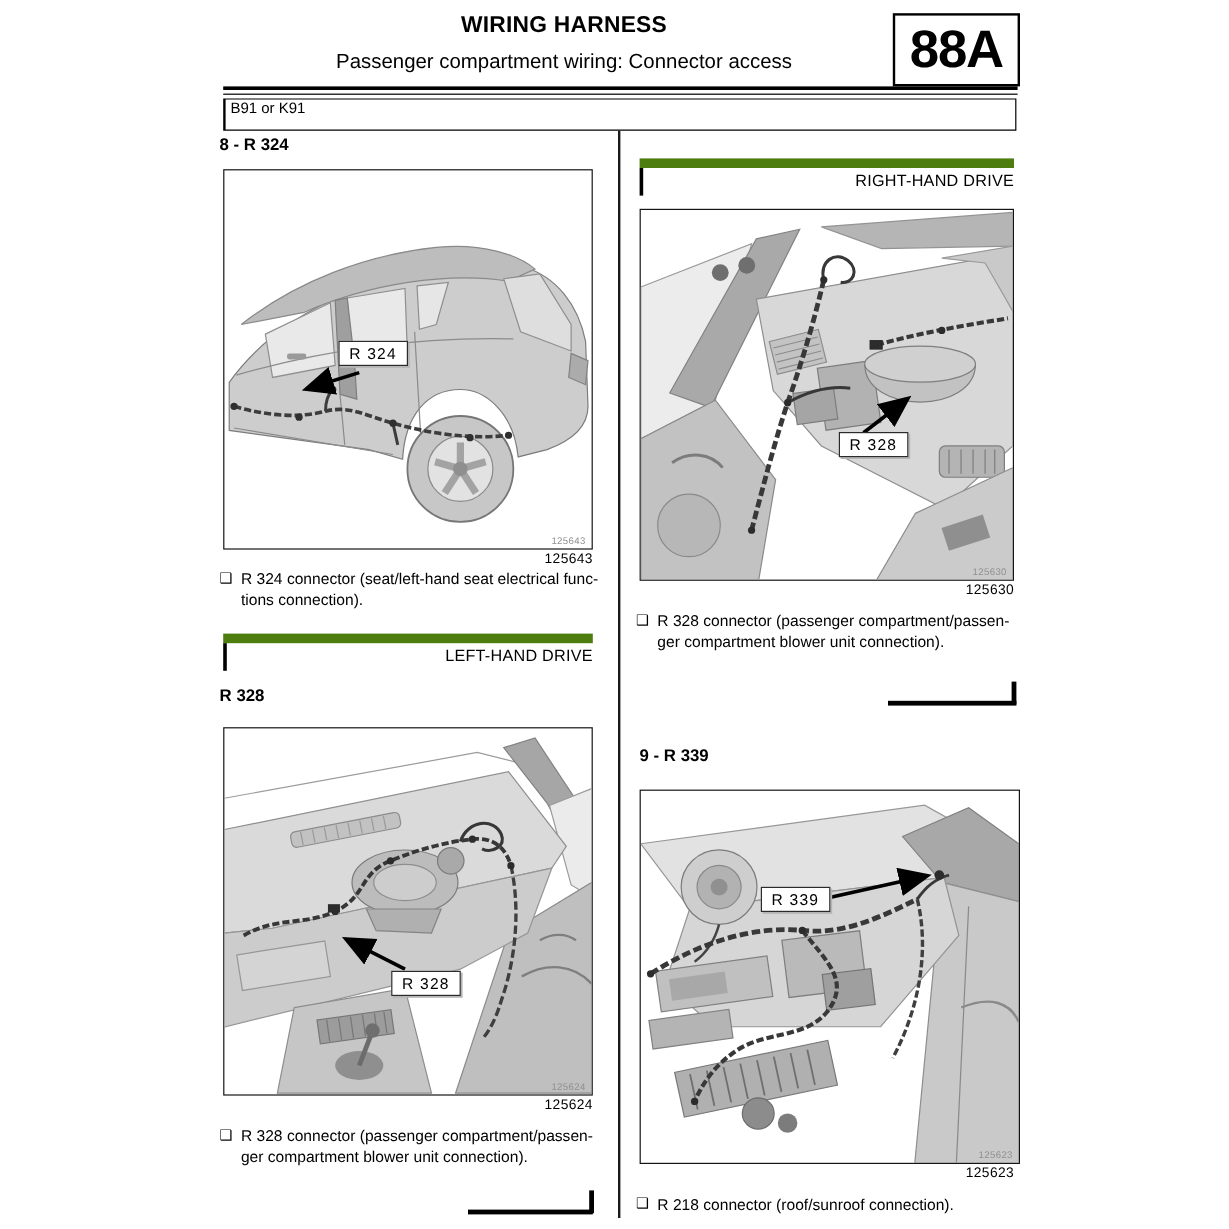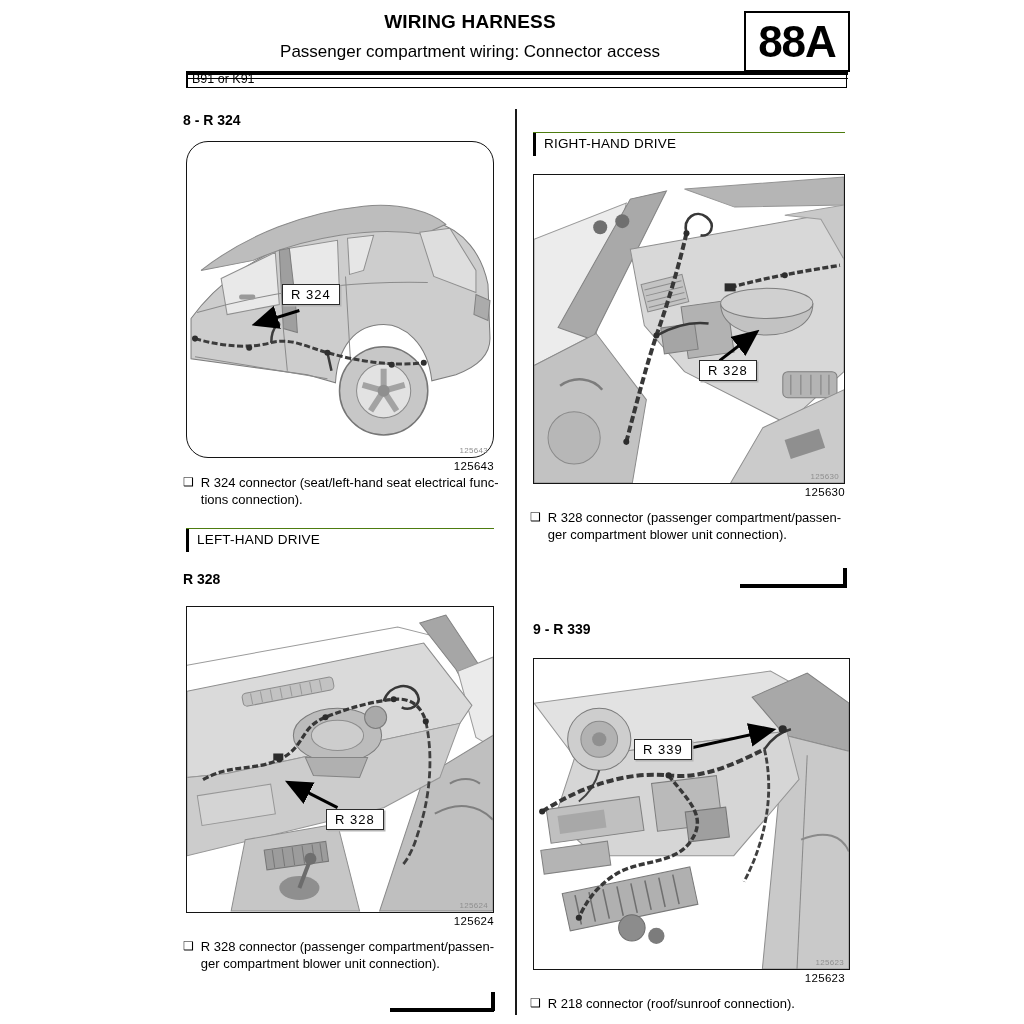--- a/index.html
+++ b/index.html
@@ -7,25 +7,25 @@
     position:relative;width:1024px;height:1024px;background:#ffffff;
     font-family:"Liberation Sans",sans-serif;color:#000;overflow:hidden;padding-left:31px;
   }
   .abs{position:absolute;}
   .title{left:150px;top:11px;width:640px;text-align:center;font-size:19px;font-weight:bold;letter-spacing:.2px;}
   .subtitle{left:150px;top:42px;width:640px;text-align:center;font-size:17px;font-weight:normal;}
   .code-box{left:744px;top:11px;width:102px;height:57px;border:2.5px solid #000;
     display:flex;align-items:center;justify-content:center;font-size:44px;font-weight:bold;letter-spacing:-1px;}
   .rule-thick{left:186px;top:72px;width:662px;height:3px;background:#000;}
   .rule-thin{left:186px;top:78px;width:662px;height:1px;background:#000;}
-  .model-box{left:186px;top:71px;width:661px;height:17px;border:1px solid #000;border-left:2.5px solid #000;
+  .model-box{left:186px;top:82px;width:661px;height:27px;border:1px solid #000;border-left:2.5px solid #000;
     box-sizing:border-box;font-size:12.5px;line-height:14px;padding-left:4px;}
   .divider{left:515px;top:109px;width:2px;height:906px;background:#1a1a1a;}
   .h-num{font-size:14px;font-weight:bold;}
-  .banner{border-top:1px solid #4d7c0f;}
+  .banner{border-top:8px solid #4d7c0f;text-align:right;}
   .banner-inner{display:block;border-left:3px solid #000;padding:3px 0 5px 8px;font-size:13.5px;letter-spacing:.2px;}
   .fig{border:1.5px solid #141414;background:#fff;box-sizing:border-box;}
   .fig svg{display:block;width:100%;height:100%;}
   .wm{position:absolute;right:5px;bottom:2px;font-size:8px;color:#8f8f8f;letter-spacing:.3px;}
   .callout{position:absolute;background:#fff;border:1.3px solid #2b2b2b;box-shadow:1.5px 1.5px 0 #b5b5b5;
     padding:2px 8px;font-size:13px;letter-spacing:1px;white-space:nowrap;}
   .fig-num{font-size:11.5px;text-align:right;letter-spacing:.3px;}
   .bullet{display:flex;gap:7px;font-size:13px;line-height:17px;}
   .bullet .marker{font-size:12px;line-height:17px;}
   .bullet .bt div{white-space:nowrap;}
@@ -39,21 +39,21 @@
   <div class="abs title">WIRING HARNESS</div>
   <div class="abs subtitle">Passenger compartment wiring: Connector access</div>
   <div class="abs code-box">88A</div>
   <div class="abs rule-thick"></div>
   <div class="abs rule-thin"></div>
   <div class="abs model-box">B91 or K91</div>
   <div class="abs divider"></div>
 
   <div class="abs h-num" style="left:183px;top:112px;text-align:right;">8 - R 324</div>
 
-  <div class="abs fig" style="left:186px;top:141px;width:308px;height:317px;border-radius:22px;">
+  <div class="abs fig" style="left:186px;top:141px;width:308px;height:317px;">
     <svg viewBox="0 0 305 314" preserveAspectRatio="none">
       <defs>
           <marker id="ah1" markerWidth="9" markerHeight="8" refX="7" refY="4" orient="auto">
             <path d="M0,0 L9,4 L0,8 Z" fill="#000"></path>
           </marker>
         </defs>
       <path d="M4,176 C30,140 70,112 118,96 C168,80 214,70 248,80 C276,88 294,112 300,142 L302,196 C302,212 290,224 268,232 L244,238 C240,200 216,182 196,182 C168,182 150,204 148,240 L120,232 L4,216 Z" fill="#cdcdcd" stroke="#7d7d7d"></path>
       <path d="M14,128 C60,92 118,70 176,64 C214,60 244,70 258,82 L236,92 C186,84 120,94 66,118 Z" fill="#bdbdbd" stroke="#8a8a8a"></path>
       <path d="M34,136 L88,110 L92,162 L40,172 Z" fill="#e9e9e9" stroke="#8f8f8f"></path>
       <path d="M102,106 L150,98 L152,152 L106,158 Z" fill="#e9e9e9" stroke="#8f8f8f"></path>

